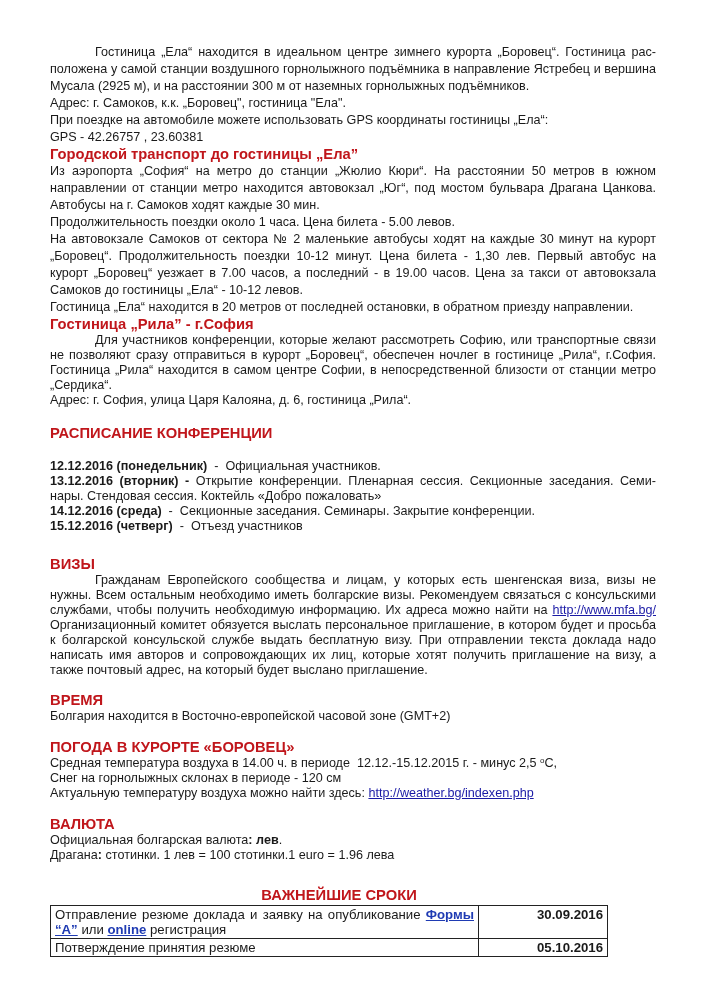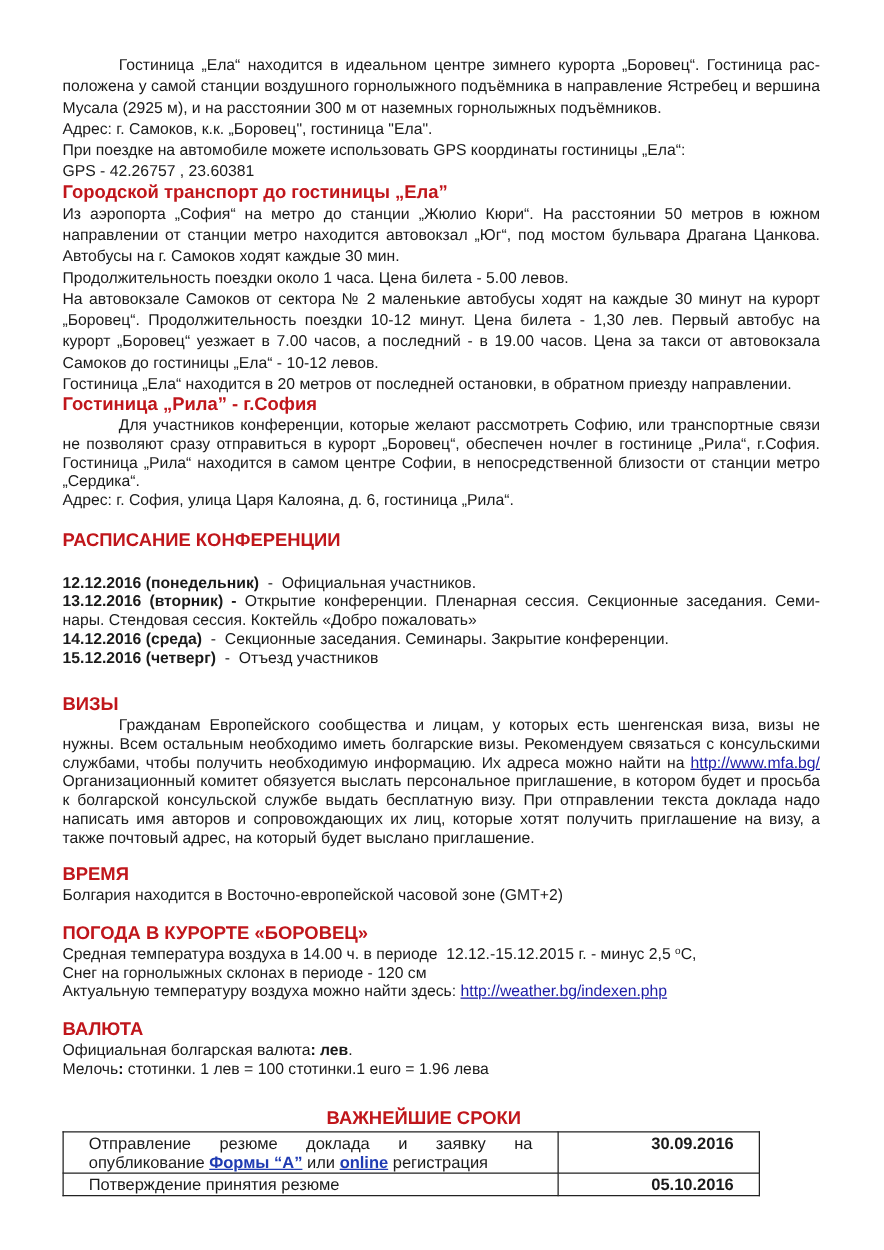--- a/index.html
+++ b/index.html
@@ -12,21 +12,21 @@
   p { margin: 0; line-height: 17px; }
   .just { text-align: justify; }
   .indent { text-indent: 45px; }
   .red-h { color: #c0161b; font-weight: bold; margin: 0; line-height: 17px; }
   .tight { line-height: 15px; }
   a.lnk { color: #1a1aa6; text-decoration: underline; text-align: center; }
   .b { font-weight: bold; text-align: center; }
   .center { text-align: center; }
 
   .deadlines { border-collapse: collapse; width: 558px; margin-top: 1px; }
-  .deadlines td { border: 1.4px solid #222; padding: 1px 20px; vertical-align: top; font-size: 13.2px; line-height: 15px; }
+  .deadlines td { border: 1.4px solid #222; padding: 1px 4px; vertical-align: top; font-size: 13.2px; line-height: 15px; }
   .deadlines td.date { width: 120px; text-align: right; font-weight: bold; }
   .deadlines td.desc { text-align: justify; }
   .deadlines a.lnk { font-weight: bold; color: #1f3bb3; }
   sup { font-size: 8px; vertical-align: 4px; line-height: 0; }
 </style>
 </head>
 <body>
 
 <div class="page">
 
@@ -74,21 +74,21 @@
 
   <div style="height:15px"></div>
   <h3 class="red-h">ПОГОДА В КУРОРТЕ «БОРОВЕЦ»</h3>
   <p class="tight"><span style="white-space:pre-wrap">Средная температура воздуха в 14.00 ч. в периоде  12.12.-15.12.2015 г. - минус 2,5 </span><sup>o</sup><span>C,</span></p>
   <p class="tight">Снег на горнолыжных склонах в периоде - 120 см</p>
   <p class="tight"><span>Актуальную температуру воздуха можно найти здесь: </span><a class="lnk" href="#">http://weather.bg/indexen.php</a></p>
 
   <div style="height:15px"></div>
   <h3 class="red-h">ВАЛЮТА</h3>
   <p class="tight"><span>Официальная болгарская валюта</span><span class="b">: лев</span><span>.</span></p>
-  <p class="tight"><span>Мелочь</span><span class="b">:</span><span> стотинки. 1 лев = 100 стотинки.1 euro = 1.96 лева</span></p>
+  <p class="tight"><span>Драгана</span><span class="b">:</span><span> стотинки. 1 лев = 100 стотинки.1 euro = 1.96 лева</span></p>
 
   <div style="height:24px"></div>
   <div style="width:578px">
     <h3 class="red-h center">ВАЖНЕЙШИЕ СРОКИ</h3>
     <table class="deadlines">
       <tbody>
           <tr>
         <td class="desc"><span>Отправление резюме доклада и заявку на опубликование </span><a class="lnk" href="#">Формы “A”</a><span> или </span><a class="lnk" href="#">online</a><span> регистрация</span></td>
         <td class="date">30.09.2016</td>
       </tr>

